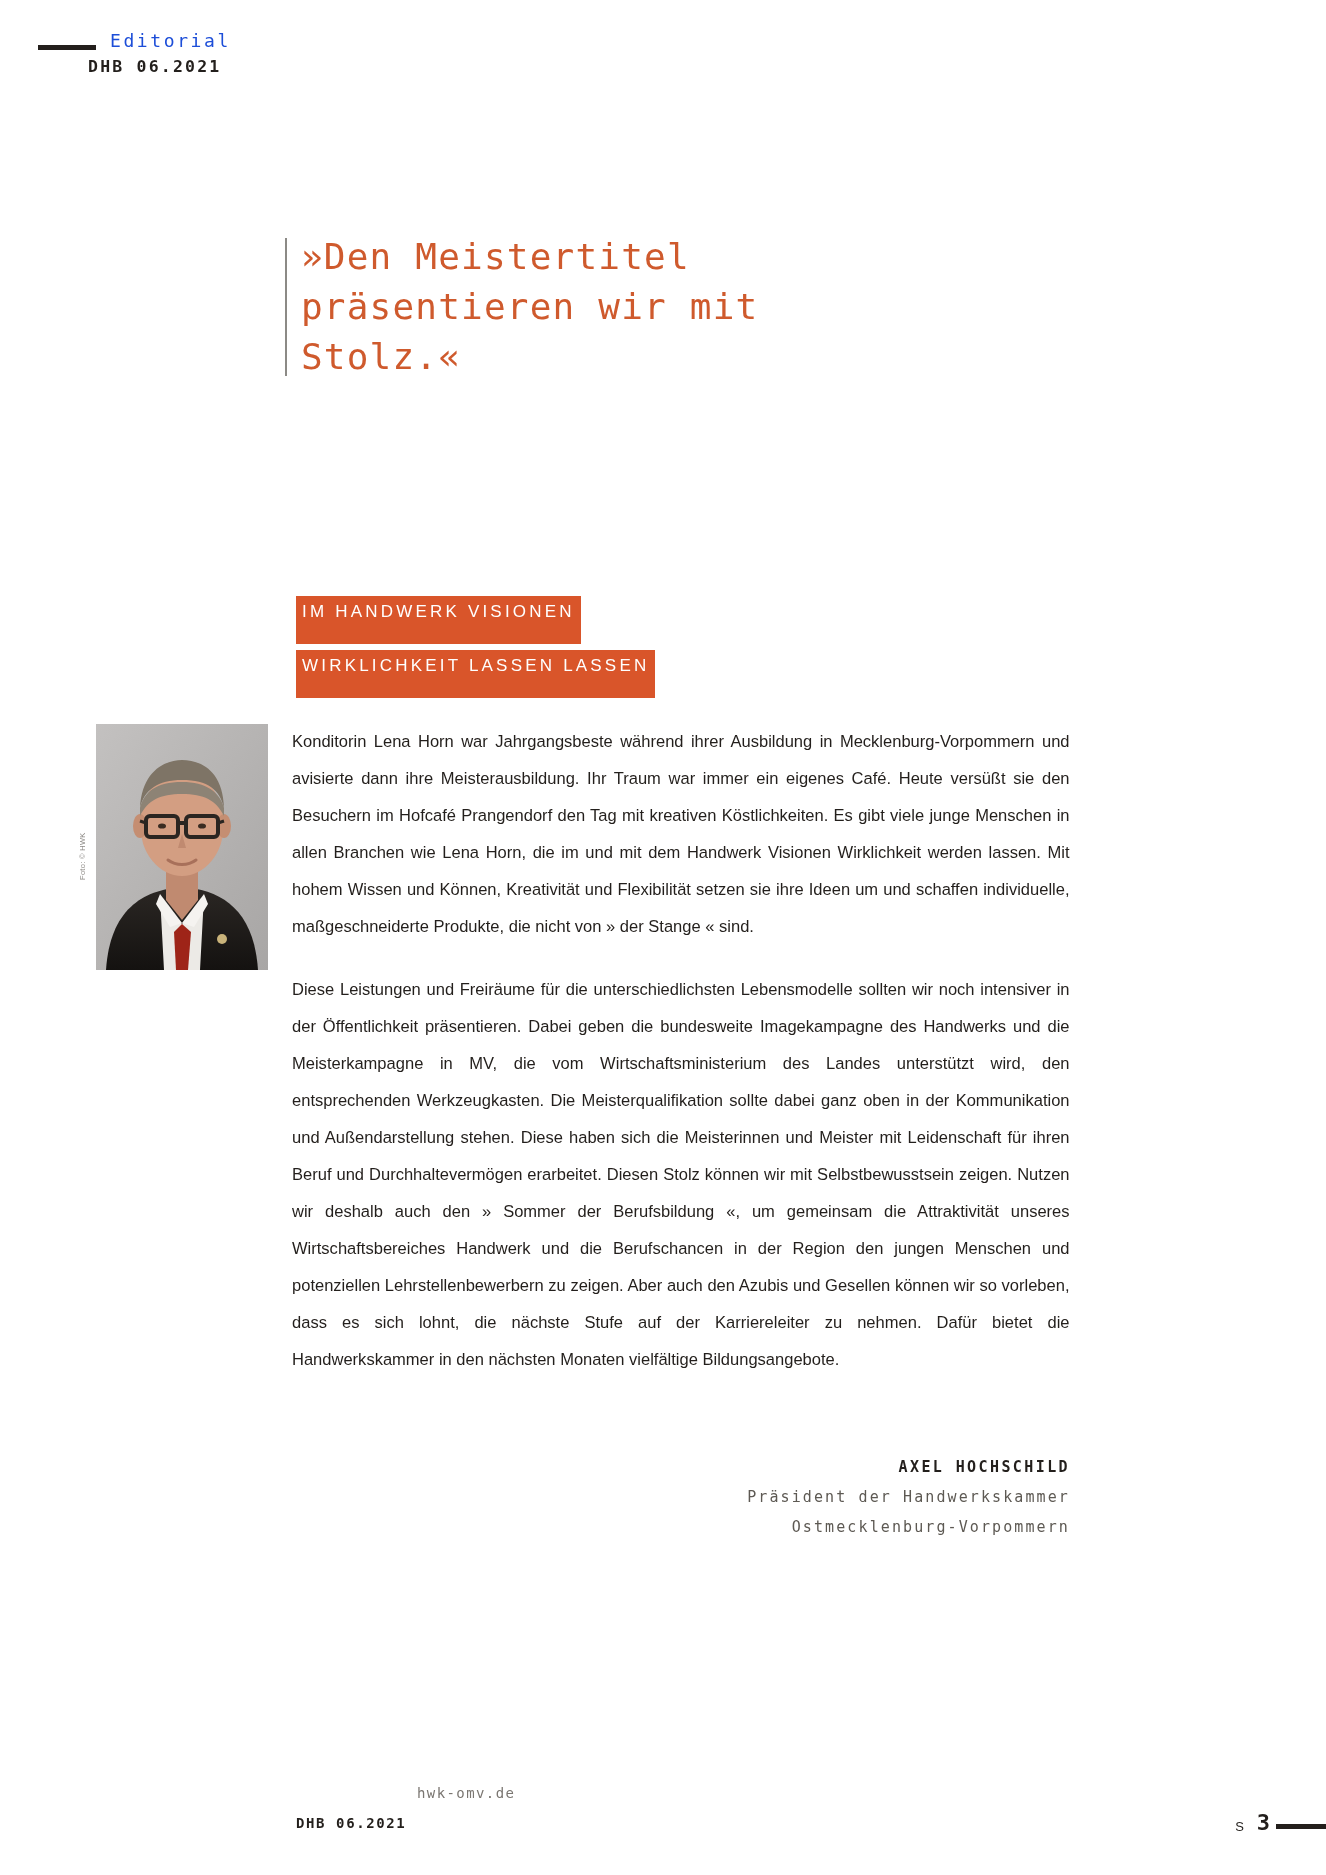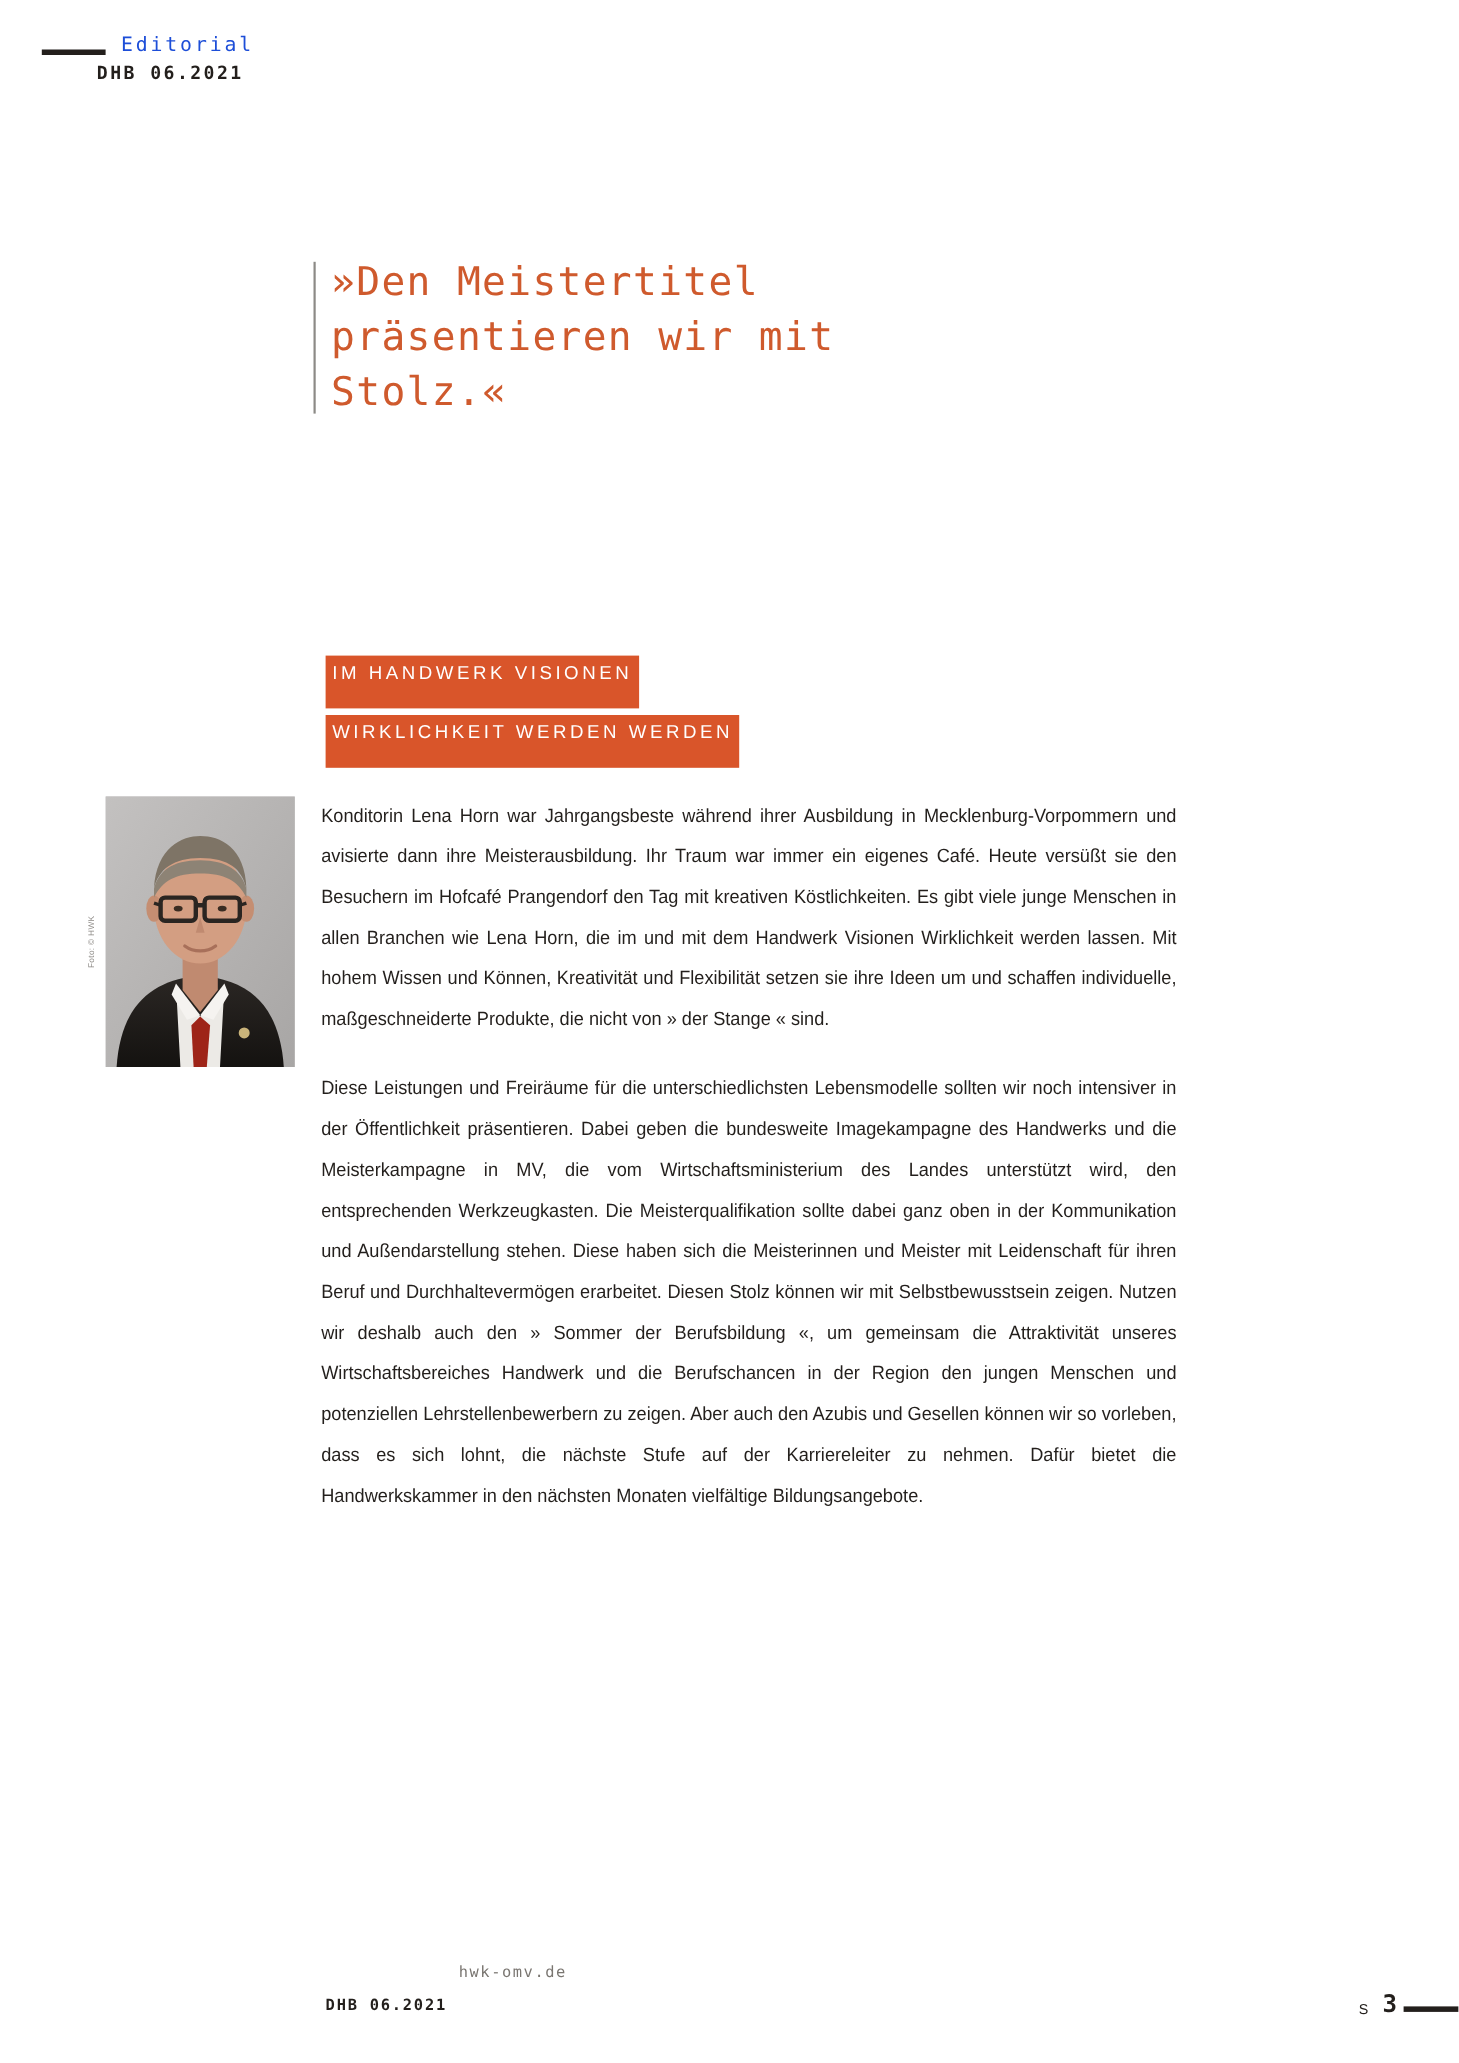--- a/index.html
+++ b/index.html
@@ -234,21 +234,21 @@
 
   <div class="headline-wrap">
     <div class="headline-bar"></div>
     <h1 class="headline">»Den Meistertitel
 präsentieren wir mit
 Stolz.«</h1>
   </div>
 
   <div class="subtitle">
     <span class="subtitle-line">IM HANDWERK VISIONEN</span>
-    <span class="subtitle-line">WIRKLICHKEIT WERDEN WERDEN</span>
+    <span class="subtitle-line">WIRKLICHKEIT LASSEN LASSEN</span>
   </div>
 
   <div class="photo">
     <svg width="172" height="246" viewBox="0 0 172 246" xmlns="http://www.w3.org/2000/svg">
       <defs>
         <linearGradient id="bg" x1="0" y1="0" x2="1" y2="1">
           <stop offset="0" stop-color="#c3c1c0"></stop>
           <stop offset="1" stop-color="#a8a6a5"></stop>
         </linearGradient>
         <linearGradient id="suit" x1="0" y1="0" x2="0" y2="1">
@@ -292,20 +292,25 @@
       <path d="M72 136 C80 142 92 142 100 136" fill="none" stroke="#a8705a" stroke-width="3" stroke-linecap="round"></path>
     </svg>
   </div>
   <div class="photo-credit">Foto: © HWK</div>
 
   <div class="body-col">
     <p>Konditorin Lena Horn war Jahrgangsbeste während ihrer Ausbildung in Mecklenburg-Vorpommern und avisierte dann ihre Meisterausbildung. Ihr Traum war immer ein eigenes Café. Heute versüßt sie den Besuchern im Hofcafé Prangendorf den Tag mit kreativen Köstlichkeiten. Es gibt viele junge Menschen in allen Branchen wie Lena Horn, die im und mit dem Handwerk Visionen Wirklichkeit werden lassen. Mit hohem Wissen und Können, Kreativität und Flexibilität setzen sie ihre Ideen um und schaffen individuelle, maßgeschneiderte Produkte, die nicht von » der Stange « sind.</p>
     <p>Diese Leistungen und Freiräume für die unterschiedlichsten Lebensmodelle sollten wir noch intensiver in der Öffentlichkeit präsentieren. Dabei geben die bundesweite Imagekampagne des Handwerks und die Meisterkampagne in MV, die vom Wirtschaftsministerium des Landes unterstützt wird, den entsprechenden Werkzeugkasten. Die Meisterqualifikation sollte dabei ganz oben in der Kommunikation und Außendarstellung stehen. Diese haben sich die Meisterinnen und Meister mit Leidenschaft für ihren Beruf und Durchhaltevermögen erarbeitet. Diesen Stolz können wir mit Selbstbewusstsein zeigen. Nutzen wir deshalb auch den » Sommer der Berufsbildung «, um gemeinsam die Attraktivität unseres Wirtschaftsbereiches Handwerk und die Berufschancen in der Region den jungen Menschen und potenziellen Lehrstellenbewerbern zu zeigen. Aber auch den Azubis und Gesellen können wir so vorleben, dass es sich lohnt, die nächste Stufe auf der Karriereleiter zu nehmen. Dafür bietet die Handwerkskammer in den nächsten Monaten vielfältige Bildungsangebote.</p>
   </div>
 
+  <div class="signature">
+    <div class="sig-name">AXEL HOCHSCHILD</div>
+    <div class="sig-role">Präsident der Handwerkskammer</div>
+    <div class="sig-role">Ostmecklenburg-Vorpommern</div>
+  </div>
 
   <div class="footer-issue">DHB 06.2021</div>
   <div class="footer-url">hwk-omv.de</div>
   <div class="footer-page-label">S</div>
   <div class="footer-page-number">3</div>
   <div class="footer-rule"></div>
 
 </div>
 
 </body></html>

